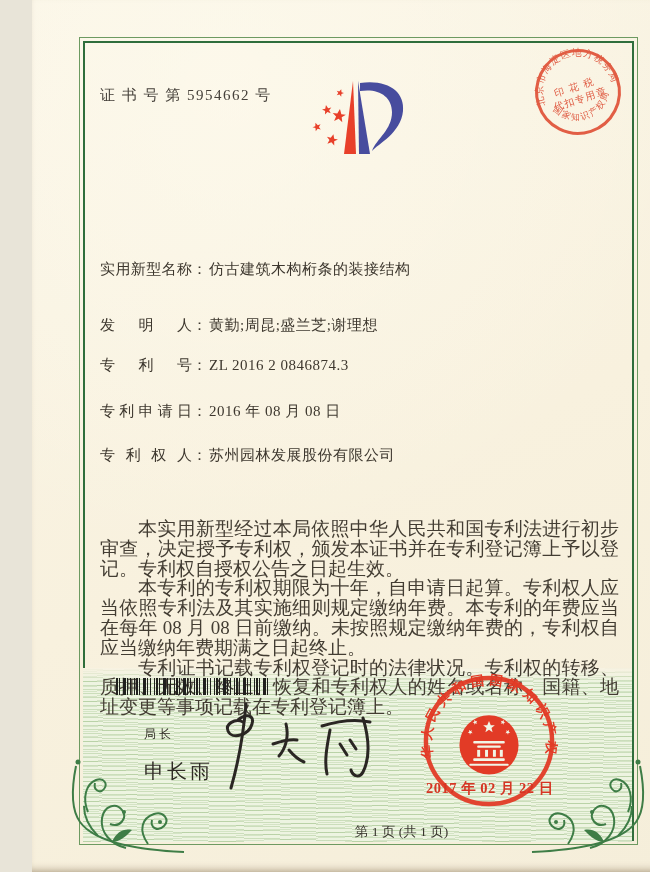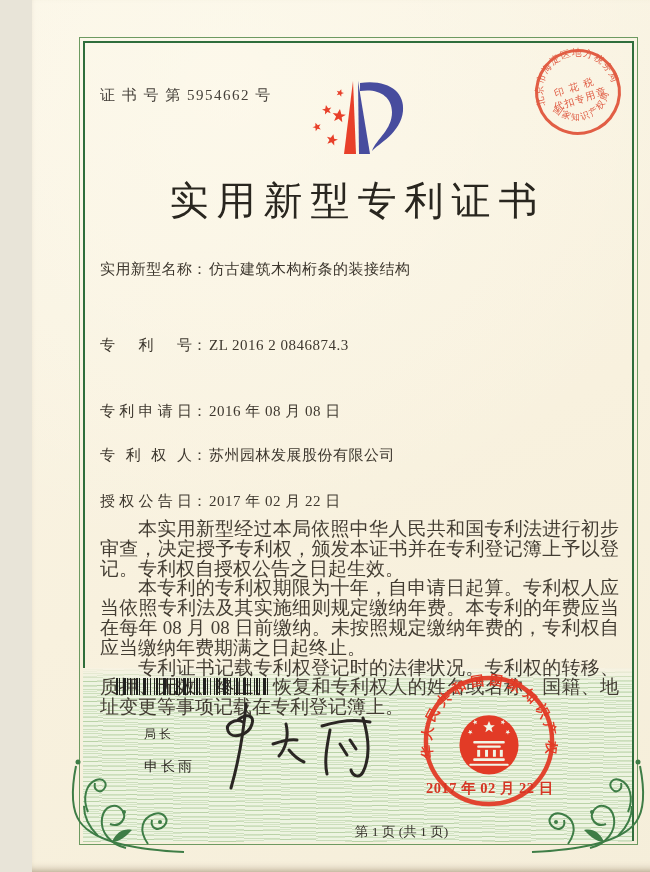--- a/index.html
+++ b/index.html
@@ -35,21 +35,21 @@
   .body-text{position:absolute;left:68px;top:519px;width:519px;font-size:19px;line-height:19.8px;
              text-align:justify;color:#433d33;}
   .body-text p{margin:0;text-indent:2em;}
   .barcode{position:absolute;left:84px;top:678px;width:152px;height:17px;
     background:
       repeating-linear-gradient(90deg,#20201e 0 2px,rgba(0,0,0,0) 2px 3px,#20201e 3px 4px,rgba(0,0,0,0) 4px 7px,
       #20201e 7px 10px,rgba(0,0,0,0) 10px 11px,#20201e 11px 12px,rgba(0,0,0,0) 12px 14px,
       #20201e 14px 15px,rgba(0,0,0,0) 15px 18px,#20201e 18px 19px,rgba(0,0,0,0) 19px 20px);
   }
   .director-title{position:absolute;left:112px;top:726px;font-size:12px;letter-spacing:3px;color:#2f2b25;}
-  .director-name{position:absolute;left:112px;top:758px;font-size:14px;letter-spacing:3px;color:#2f2b25;}
+  .director-name{position:absolute;left:112px;top:758px;font-size:20px;letter-spacing:3px;color:#2f2b25;}
   .signature{position:absolute;left:178px;top:698px;width:180px;height:96px;}
   .seal{position:absolute;left:388px;top:672px;width:138px;height:138px;}
   .seal-date{position:absolute;left:394px;top:779px;width:130px;font-size:14.5px;font-weight:bold;
              color:#d63524;letter-spacing:.5px;white-space:nowrap;}
   .page-footer{position:absolute;left:47px;top:823px;width:645px;text-align:center;font-size:13.5px;color:#3a362f;}
   .logo{position:absolute;left:276px;top:76px;width:98px;height:84px;}
   .tax-stamp{position:absolute;left:500px;top:46px;width:92px;height:92px;transform:rotate(-18deg);opacity:.92;}
   .flourish{position:absolute;width:122px;height:132px;}
   .flourish.bl{left:34px;top:726px;}
   .flourish.br{left:496px;top:726px;transform:scaleX(-1);}
@@ -88,36 +88,35 @@
     <text font-size="12.5" fill="#dd4f36" letter-spacing="1.5" font-family="Liberation Serif, serif">
       <textPath href="#taxTop" startOffset="50%" text-anchor="middle">北京市海淀区地方税务局</textPath>
     </text>
     <text x="60" y="57" font-size="13" fill="#dd4f36" letter-spacing="7" text-anchor="middle">印花税</text>
     <text x="60" y="74" font-size="13" fill="#dd4f36" letter-spacing="1.5" text-anchor="middle">代扣专用章</text>
     <text font-size="11.5" fill="#dd4f36" letter-spacing="2" font-family="Liberation Serif, serif">
       <textPath href="#taxBottom" startOffset="50%" text-anchor="middle">国家知识产权局</textPath>
     </text>
   </svg>
 
-  <div class="title">实用新型专利证书</div>
 
   <div class="field-row" style="top:260px">
     <span class="field-label">实用新型名称</span><span class="field-colon">：</span><span class="field-value">仿古建筑木构桁条的装接结构</span>
   </div>
-  <div class="field-row" style="top:336px">
+  <div class="field-row" style="top:316px">
+    <span class="field-label">发明人</span><span class="field-colon">：</span><span class="field-value">黄勤;周昆;盛兰芝;谢理想</span>
+  </div>
+  <div class="field-row" style="top:356px">
     <span class="field-label">专利号</span><span class="field-colon">：</span><span class="field-value">ZL 2016 2 0846874.3</span>
   </div>
   <div class="field-row" style="top:402px">
     <span class="field-label">专利申请日</span><span class="field-colon">：</span><span class="field-value">2016 年 08 月 08 日</span>
   </div>
   <div class="field-row" style="top:446px">
     <span class="field-label">专利权人</span><span class="field-colon">：</span><span class="field-value">苏州园林发展股份有限公司</span>
-  </div>
-  <div class="field-row" style="top:492px">
-    <span class="field-label">授权公告日</span><span class="field-colon">：</span><span class="field-value">2017 年 02 月 22 日</span>
   </div>
 
   <div class="body-text">
     <p>本实用新型经过本局依照中华人民共和国专利法进行初步审查，决定授予专利权，颁发本证书并在专利登记簿上予以登记。专利权自授权公告之日起生效。</p>
     <p>本专利的专利权期限为十年，自申请日起算。专利权人应当依照专利法及其实施细则规定缴纳年费。本专利的年费应当在每年 08 月 08 日前缴纳。未按照规定缴纳年费的，专利权自应当缴纳年费期满之日起终止。</p>
     <p>专利证书记载专利权登记时的法律状况。专利权的转移、质押、无效、终止、恢复和专利权人的姓名或名称、国籍、地址变更等事项记载在专利登记簿上。</p>
   </div>
 
   <div class="barcode"></div>
 

